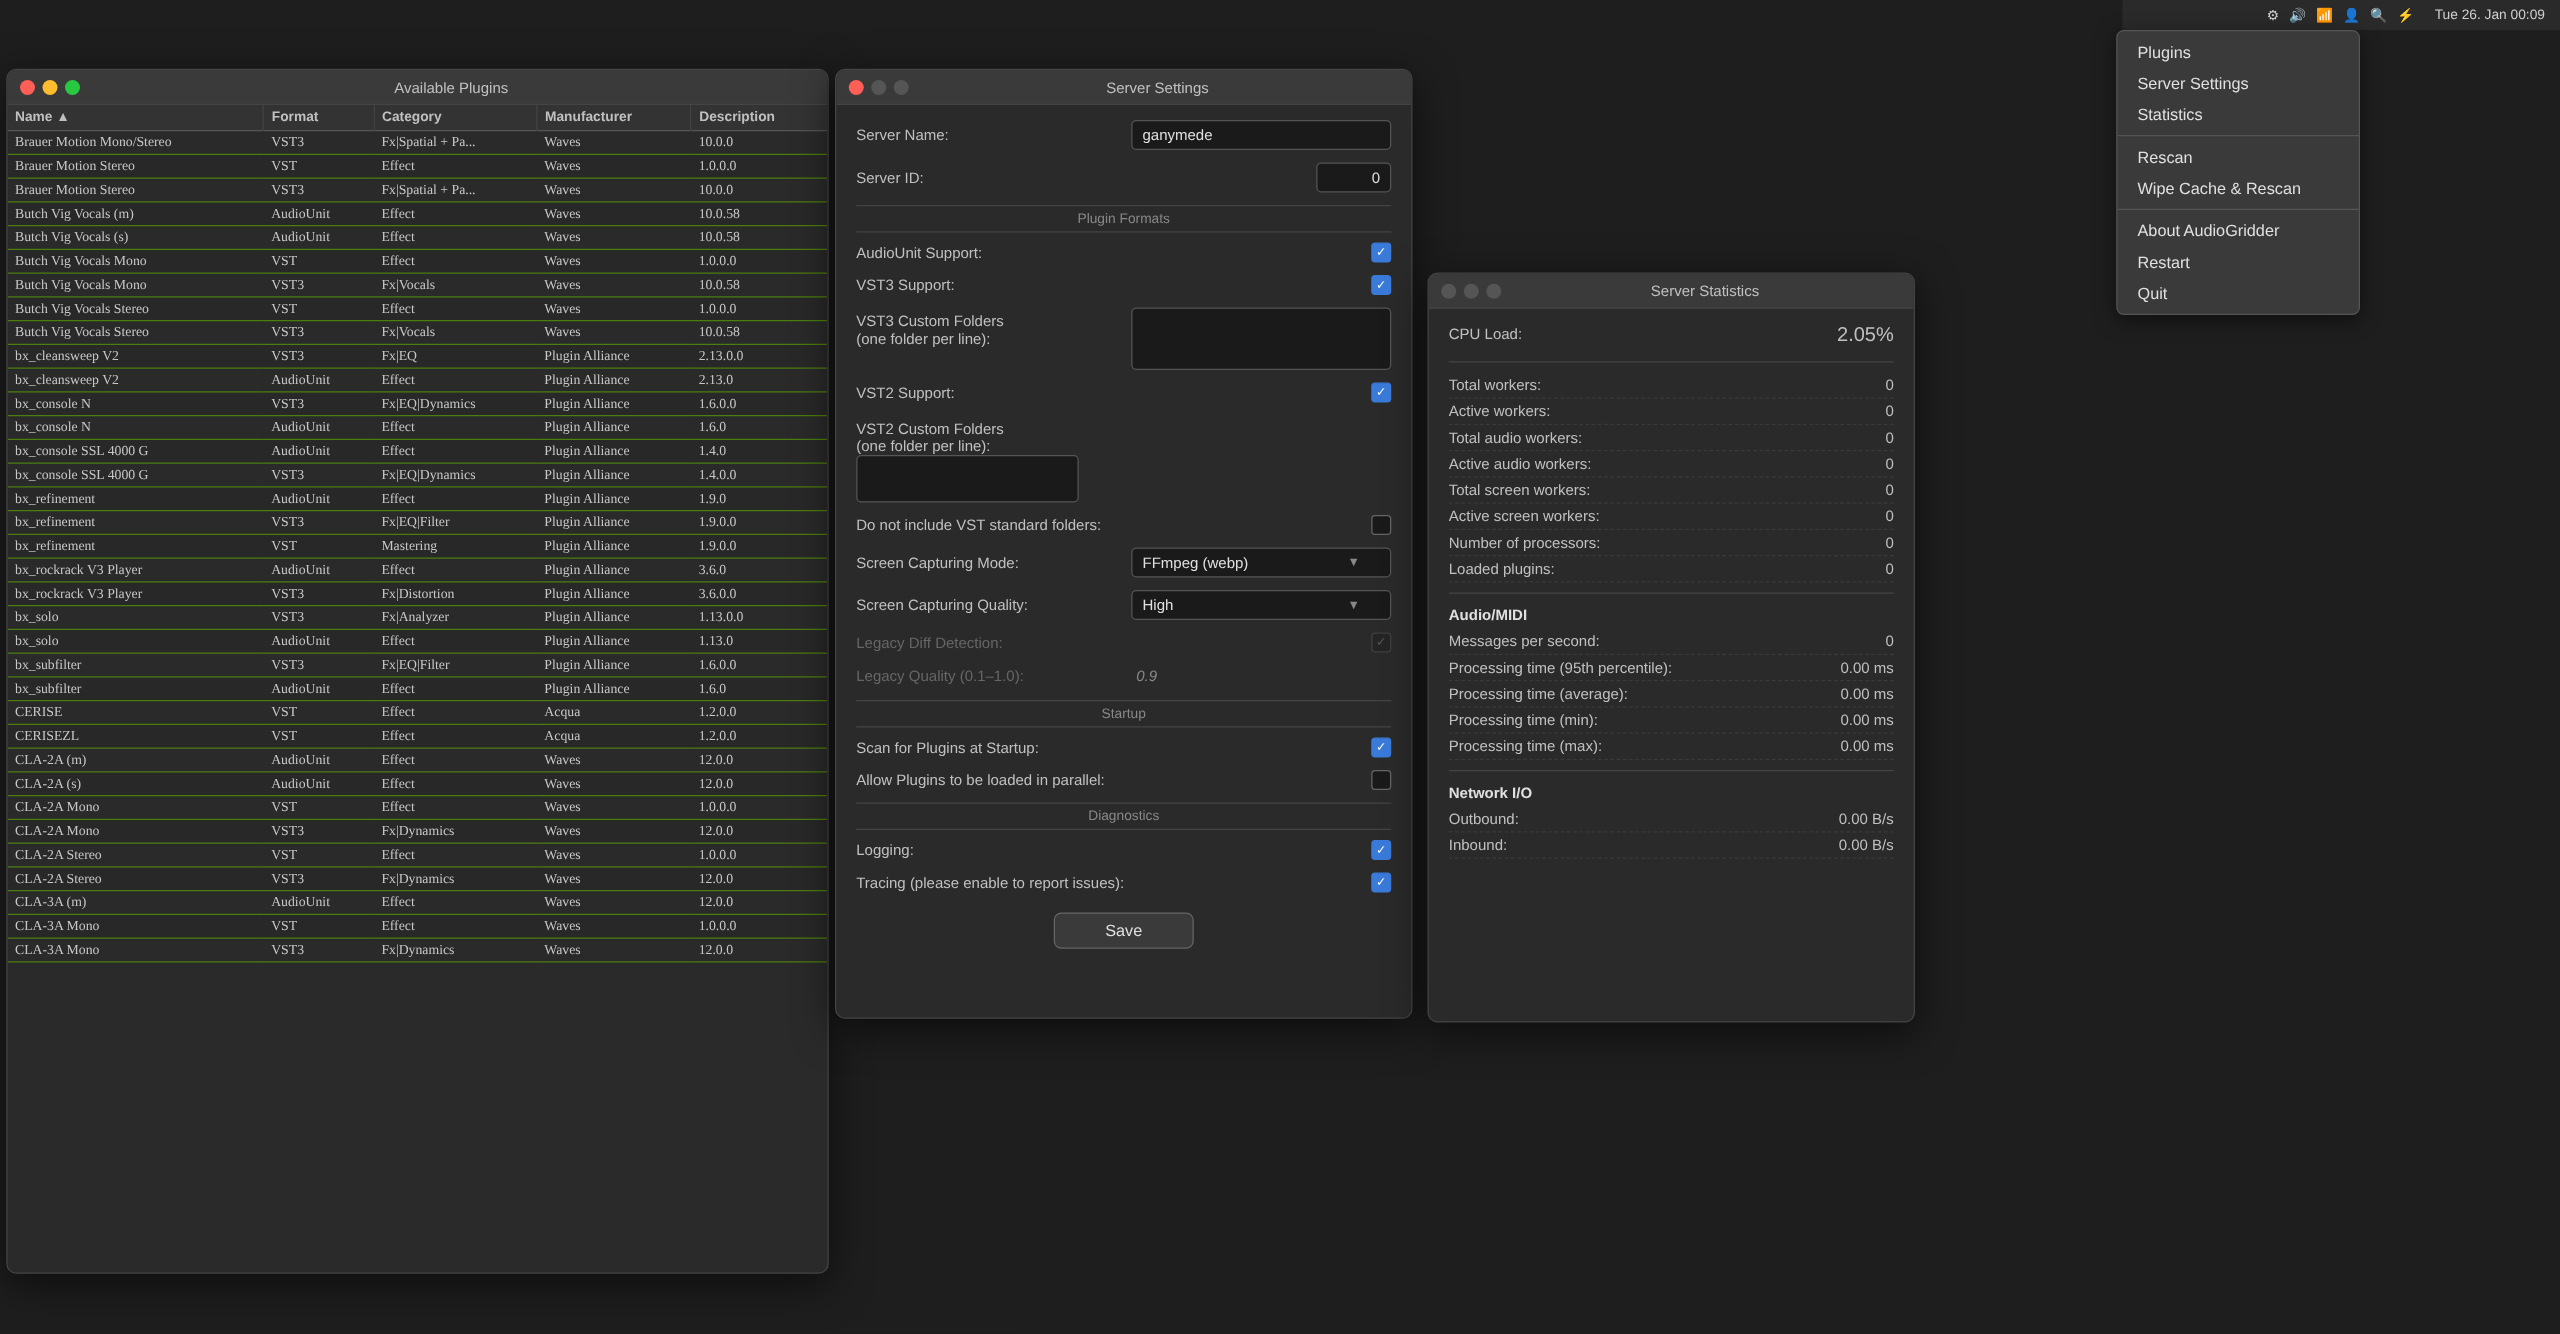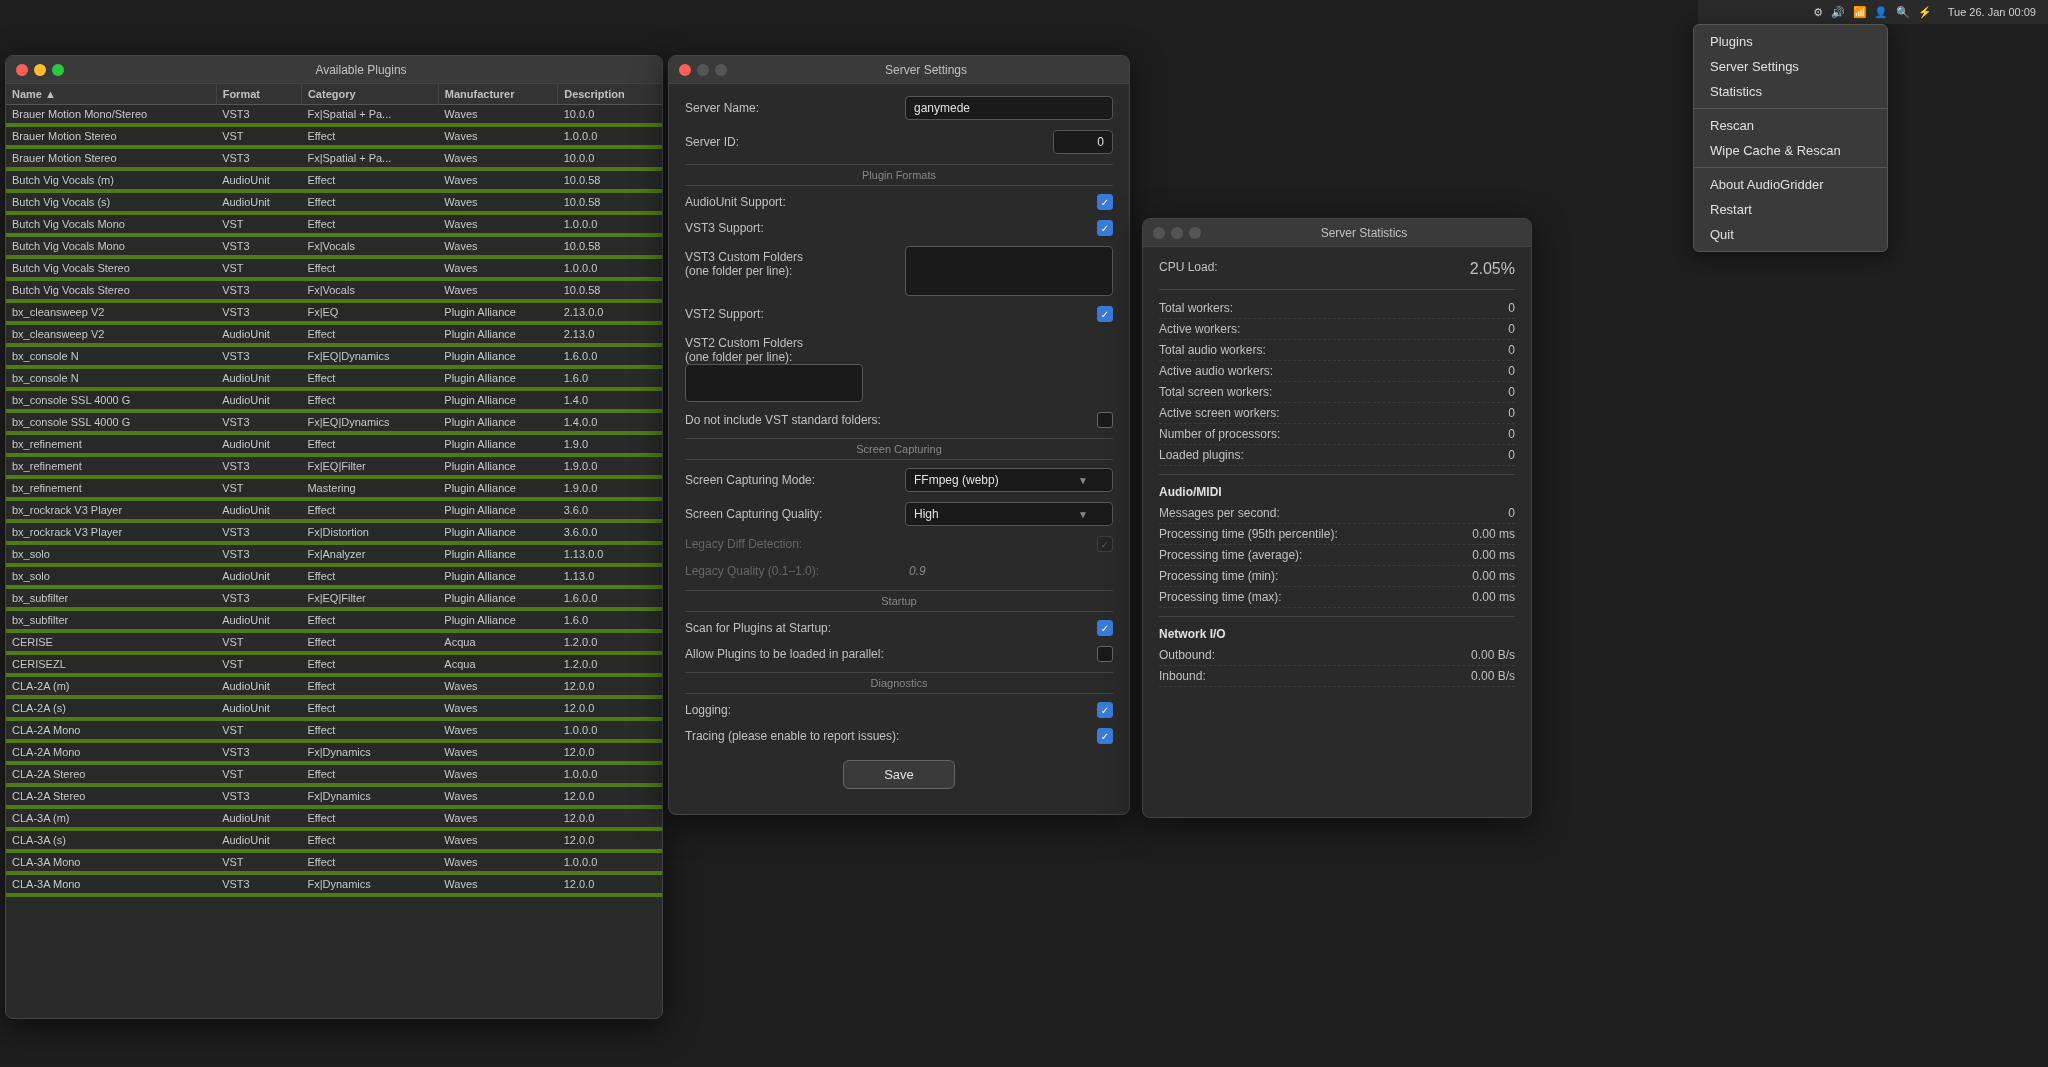--- a/index.html
+++ b/index.html
@@ -116,21 +116,22 @@
       text-align: left;
       font-size: 11px;
       color: #c0c0c0;
       font-weight: 600;
       border-right: 1px solid #444;
       cursor: pointer;
       user-select: none;
     }
     .plugins-table th:last-child { border-right: none; }
     .plugins-table tbody tr {
-      border-bottom: 4px solid #4d7c0f;
+      border-bottom: 1px solid #4d7c0f;
+      font-family: Liberation Serif, serif;
     }
     .plugins-table tbody tr:nth-child(even) { background: #282828; }
     .plugins-table td {
       padding: 3px 6px;
       font-size: 11px;
       color: #c8c8c8;
       white-space: nowrap;
       overflow: hidden;
       text-overflow: ellipsis;
     }
@@ -570,27 +571,20 @@
             <td>12.0.0</td>
           </tr>
           <tr>
             <td>CLA-3A (m)</td>
             <td>AudioUnit</td>
             <td>Effect</td>
             <td>Waves</td>
             <td>12.0.0</td>
           </tr>
           <tr>
-            <td>CLA-3A (s)</td>
-            <td>AudioUnit</td>
-            <td>Effect</td>
-            <td>Waves</td>
-            <td>12.0.0</td>
-          </tr>
-          <tr>
             <td>CLA-3A Mono</td>
             <td>VST</td>
             <td>Effect</td>
             <td>Waves</td>
             <td>1.0.0.0</td>
           </tr>
           <tr>
             <td>CLA-3A Mono</td>
             <td>VST3</td>
             <td>Fx|Dynamics</td>
@@ -660,21 +654,20 @@
       <textarea class="textarea-custom" style=""></textarea>
     </div>
 
     <div class="form-row">
       <span class="form-label">Do not include VST standard folders:</span>
       <div class="checkbox-container">
         <div class="checkbox-custom"></div>
       </div>
     </div>
 
-    <div class="section-header">Screen Capturing</div>
 
     <div class="form-row">
       <span class="form-label">Screen Capturing Mode:</span>
       <div class="select-custom">
         <span>FFmpeg (webp)</span>
         <span class="select-arrow">▼</span>
       </div>
     </div>
 
     <div class="form-row">

